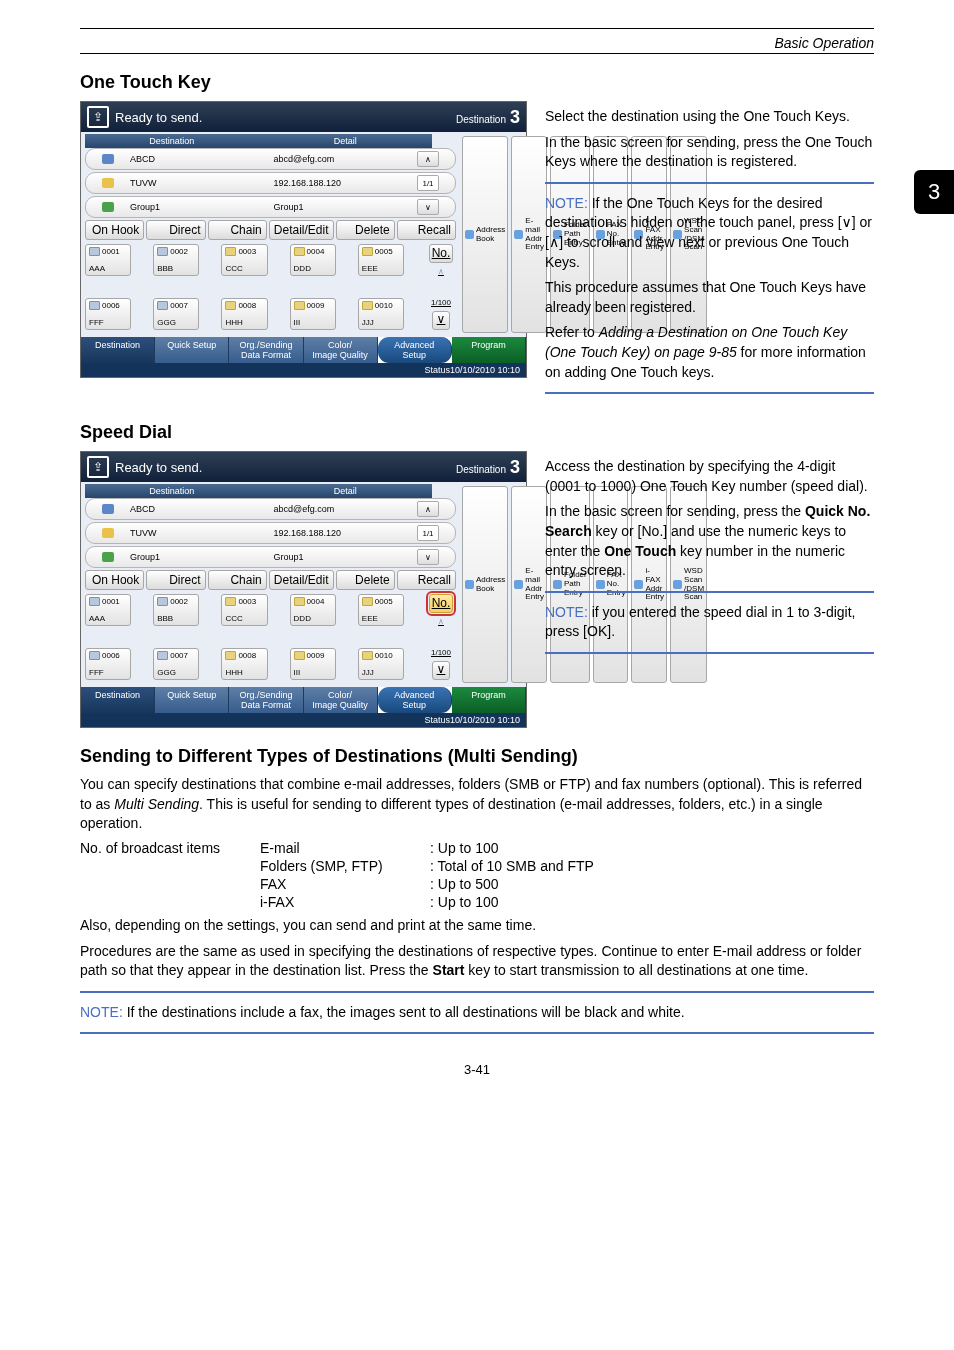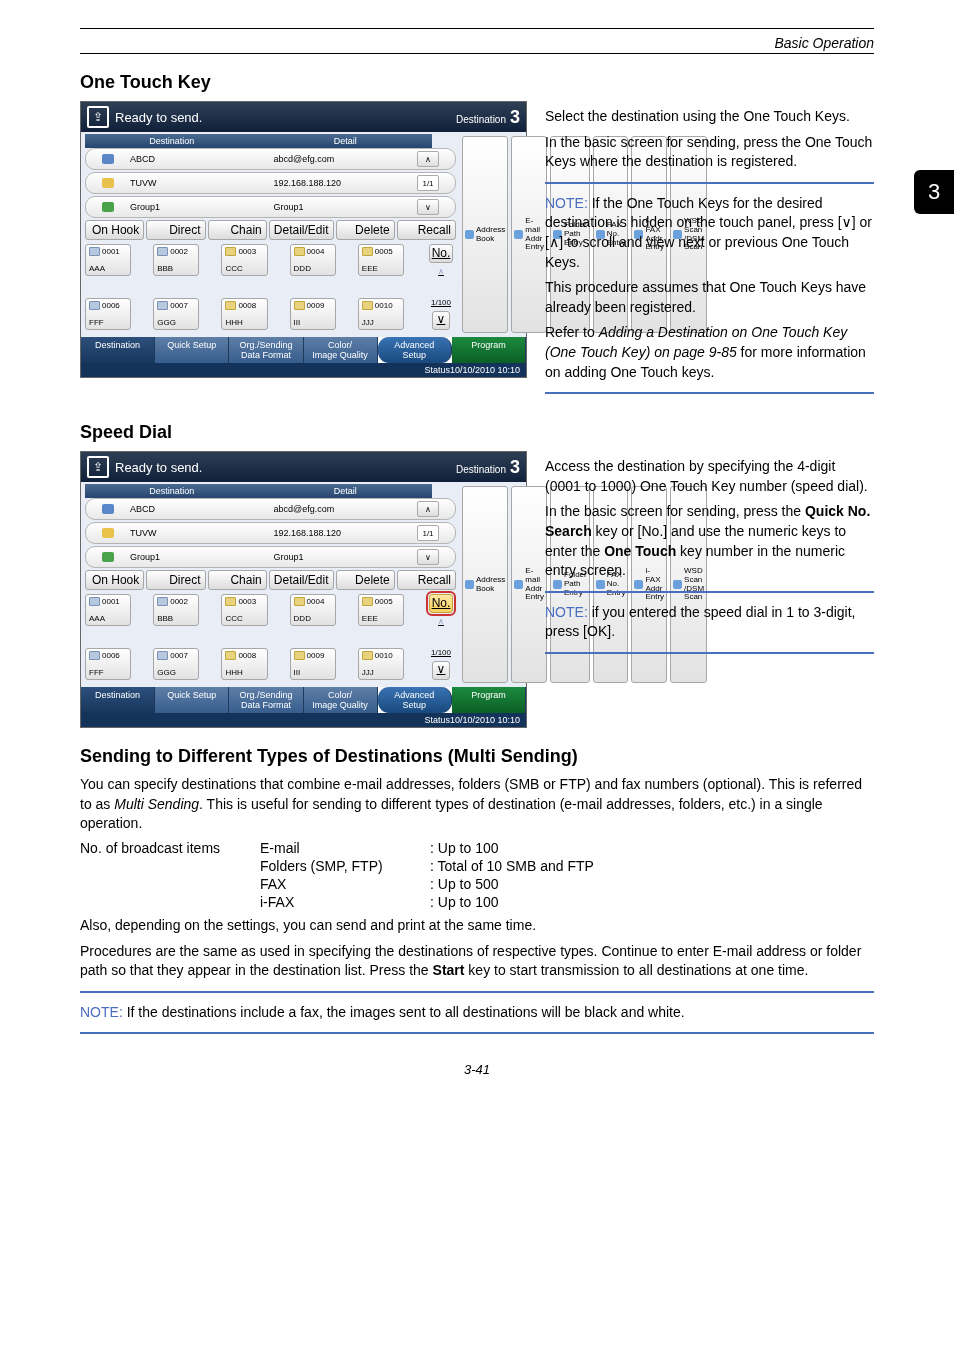--- a/index.html
+++ b/index.html
@@ -134,21 +134,21 @@
 
   .sidebtn {
     border:1px solid #a7a7a7; border-radius:3px;
     background: linear-gradient(#fff,#e2e2e2);
     font-size:8px; padding:2px 2px; line-height:1.1;
     display:flex; align-items:center; gap:2px;
   }
   .sideicon { width:9px; height:9px; background:#6aa0dc; border-radius:2px; flex:0 0 auto; }
   .statusbar { display:flex; justify-content:flex-end; background:#14335a; color:#fff; font-size:9px; padding:2px 6px; }
 
-  .pagenum { text-align:center; font-style:italic; font-size:13px; margin-top:28px; }
+  .pagenum { text-align:center; font-size:13px; margin-top:28px; }
 
   .bcast-row { display:flex; margin:2px 0; }
   .bcast-row .c1 { width:180px; }
   .bcast-row .c2 { width:170px; }
   .bcast-row .c3 { flex:1; }
 </style>
 </head>
 <body>
 
 <div class="page">

